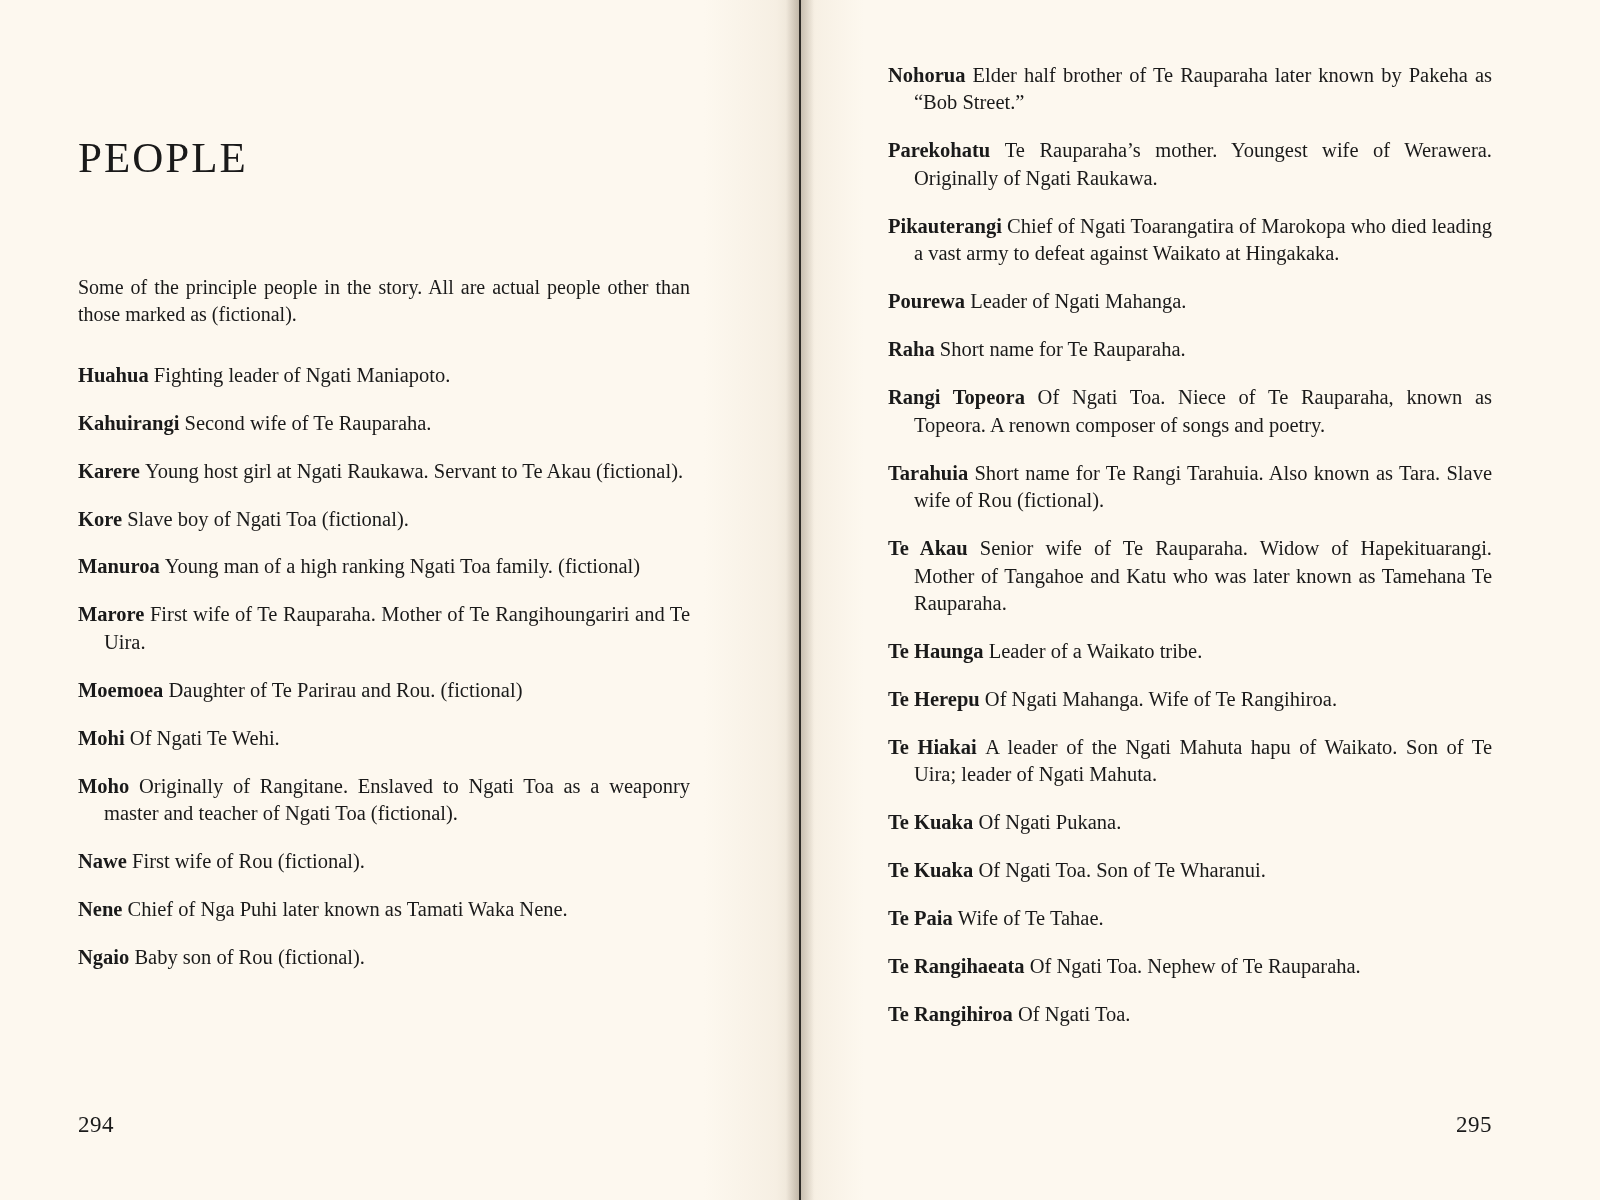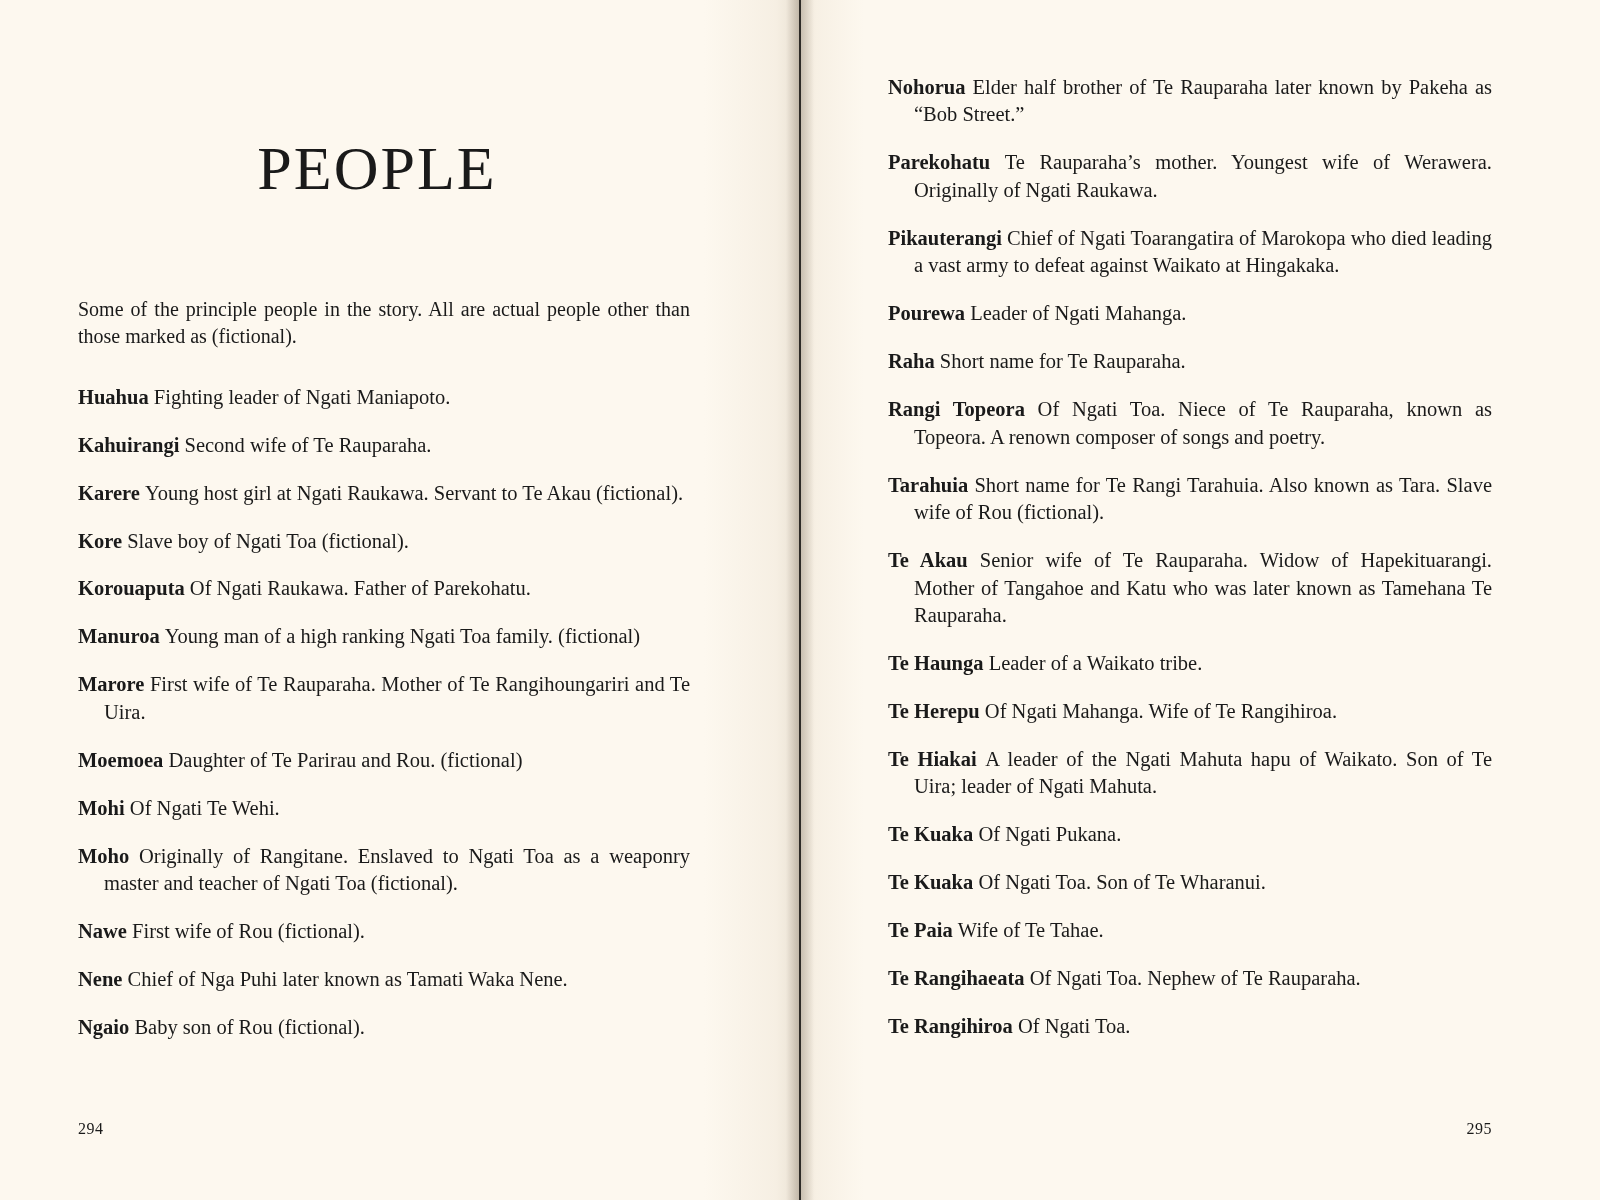--- a/index.html
+++ b/index.html
@@ -26,21 +26,21 @@
     box-sizing: border-box;
     height: 1200px;
   }
   .page-left {
     width: 800px;
     padding: 0 110px 0 78px;
     background: linear-gradient(to right, #fdf8ef 0%, #fdf8ef 88%, #f6efe3 97%, #e9e0d2 100%);
   }
   .page-right {
     width: 800px;
-    padding: 12px 108px 0 88px;
+    padding: 0 108px 0 88px;
     background: linear-gradient(to left, #fdf8ef 0%, #fdf8ef 92%, #f7f0e4 98%, #ece3d5 100%);
   }
   .gutter {
     position: absolute;
     left: 799px;
     top: 0;
     width: 2px;
     height: 1200px;
     background: #1d1b18;
     opacity: 0.92;
@@ -58,24 +58,24 @@
     left: 801px;
     top: 0;
     width: 13px;
     height: 1200px;
     background: linear-gradient(to left, rgba(180,168,150,0) 0%, rgba(120,108,92,0.30) 100%);
   }
 
   h1.page-heading {
     font-family: "Liberation Serif", serif;
     font-weight: 400;
-    font-size: 62px;
+    font-size: 43px;
     letter-spacing: 2px;
     margin: 133px 0 0 0;
-    text-align: center;
+    text-align: left;
     padding-right: 14px;
   }
   .intro {
     margin-top: 92px;
     font-size: 20px;
     line-height: 1.34;
     text-align: justify;
     text-indent: 0;
   }
   .entries {
@@ -97,42 +97,41 @@
   }
   .page-right .entry {
     text-align: justify;
   }
   .page-right .entries {
     margin-top: 62px;
   }
   .folio {
     position: absolute;
     bottom: 62px;
-    font-size: 16px;
+    font-size: 23px;
     letter-spacing: 0.5px;
   }
   .folio-left { left: 78px; }
   .folio-right { right: 108px; }
 </style>
 </head>
 <body>
 
 <div class="spread">
 
   <div class="page page-left">
     <h1 class="page-heading">PEOPLE</h1>
 
     <p class="intro">Some of the principle people in the story. All are actual people other than those marked as (fictional).</p>
 
     <div class="entries">
       <p class="entry"><span class="term">Huahua</span><span>Fighting leader of Ngati Maniapoto.</span></p>
       <p class="entry"><span class="term">Kahuirangi</span><span>Second wife of Te Rauparaha.</span></p>
       <p class="entry"><span class="term">Karere</span><span>Young host girl at Ngati Raukawa. Servant to Te Akau (fictional).</span></p>
       <p class="entry"><span class="term">Kore</span><span>Slave boy of Ngati Toa (fictional).</span></p>
-      <p class="entry"><span class="term">Korouaputa</span><span>Of Ngati Raukawa. Father of Parekohatu.</span></p>
       <p class="entry"><span class="term">Manuroa</span><span>Young man of a high ranking Ngati Toa family. (fictional)</span></p>
       <p class="entry"><span class="term">Marore</span><span>First wife of Te Rauparaha. Mother of Te Rangihoungariri and Te Uira.</span></p>
       <p class="entry"><span class="term">Moemoea</span><span>Daughter of Te Parirau and Rou. (fictional)</span></p>
       <p class="entry"><span class="term">Mohi</span><span>Of Ngati Te Wehi.</span></p>
       <p class="entry"><span class="term">Moho</span><span>Originally of Rangitane. Enslaved to Ngati Toa as a weaponry master and teacher of Ngati Toa (fictional).</span></p>
       <p class="entry"><span class="term">Nawe</span><span>First wife of Rou (fictional).</span></p>
       <p class="entry"><span class="term">Nene</span><span>Chief of Nga Puhi later known as Tamati Waka Nene.</span></p>
       <p class="entry"><span class="term">Ngaio</span><span>Baby son of Rou (fictional).</span></p>
     </div>
 

